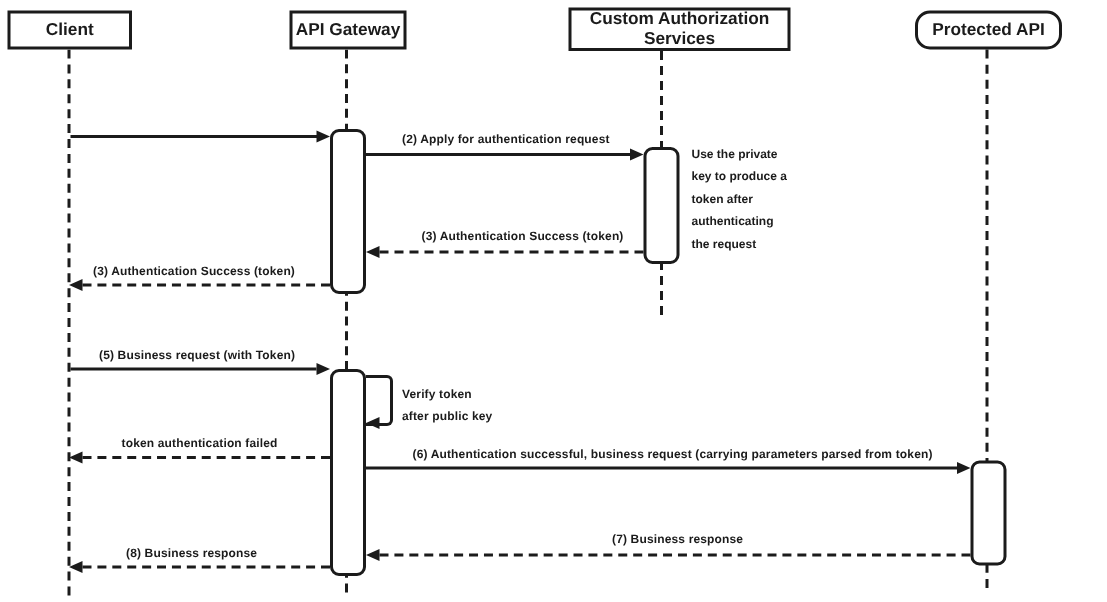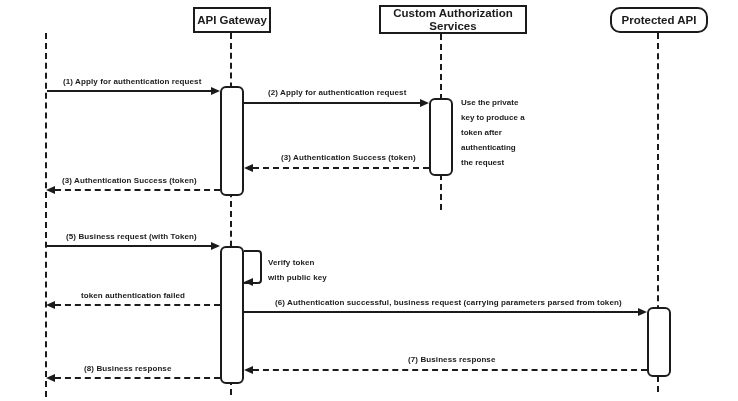--- a/index.html
+++ b/index.html
@@ -84,60 +84,62 @@
 </head>
 <body>
 
 <div class="canvas">
 
   <div class="lifeline" style="left:45px;top:33px;height:364px;"></div>
   <div class="lifeline" style="left:230px;top:33px;height:362px;"></div>
   <div class="lifeline" style="left:440px;top:34px;height:176px;"></div>
   <div class="lifeline" style="left:657px;top:33px;height:359px;"></div>
 
+  <div class="participant" style="left:5px;top:7px;width:83px;height:26px;">
+    <span>Client</span>
+  </div>
   <div class="participant" style="left:193px;top:7px;width:78px;height:26px;">
     <span>API Gateway</span>
   </div>
   <div class="participant" style="left:379px;top:5px;width:148px;height:29px;">
     <span>Custom Authorization
 Services</span>
   </div>
   <div class="participant" style="left:610px;top:7px;width:98px;height:26px;border-radius:10px;">
     <span>Protected API</span>
   </div>
 
   <div class="activation" style="left:220px;top:86px;height:106px;"></div>
   <div class="activation" style="left:429px;top:98px;height:74px;"></div>
   <div class="activation" style="left:220px;top:246px;height:134px;"></div>
   <div class="activation" style="left:647px;top:307px;height:66px;"></div>
 
   <div class="msg-line" style="left:47px;top:90px;width:165px;"></div>
   <div class="arrowhead right" style="left:211px;top:87px;"></div>
-  <div class="mlabel" style="left:63px;top:77px;">(1) Apply for authentication request</div>
 
   <div class="msg-line" style="left:244px;top:102px;width:176px;"></div>
   <div class="arrowhead right" style="left:420px;top:99px;"></div>
   <div class="mlabel" style="left:268px;top:88px;">(2) Apply for authentication request</div>
 
   <div class="msg-line dashed" style="left:253px;top:167px;width:176px;"></div>
   <div class="arrowhead left" style="left:244px;top:164px;"></div>
   <div class="mlabel" style="left:281px;top:153px;">(3) Authentication Success (token)</div>
 
   <div class="msg-line dashed" style="left:55px;top:189px;width:165px;"></div>
   <div class="arrowhead left" style="left:46px;top:186px;"></div>
   <div class="mlabel" style="left:62px;top:176px;">(3) Authentication Success (token)</div>
 
   <div class="msg-line" style="left:47px;top:245px;width:164px;"></div>
   <div class="arrowhead right" style="left:211px;top:242px;"></div>
   <div class="mlabel" style="left:66px;top:232px;">(5) Business request (with Token)</div>
 
   <div class="self-loop" style="left:244px;top:250px;width:18px;height:34px;"></div>
   <div class="arrowhead left" style="left:244px;top:278px;"></div>
   <div class="mlabel multiline" style="left:268px;top:255px;">Verify token
-with public key</div>
+after public key</div>
 
   <div class="msg-line dashed" style="left:55px;top:304px;width:165px;"></div>
   <div class="arrowhead left" style="left:46px;top:301px;"></div>
   <div class="mlabel" style="left:81px;top:291px;">token authentication failed</div>
 
   <div class="msg-line" style="left:244px;top:311px;width:394px;"></div>
   <div class="arrowhead right" style="left:638px;top:308px;"></div>
   <div class="mlabel" style="left:275px;top:298px;">(6) Authentication successful, business request (carrying parameters parsed from token)</div>
 
   <div class="msg-line dashed" style="left:253px;top:369px;width:394px;"></div>

